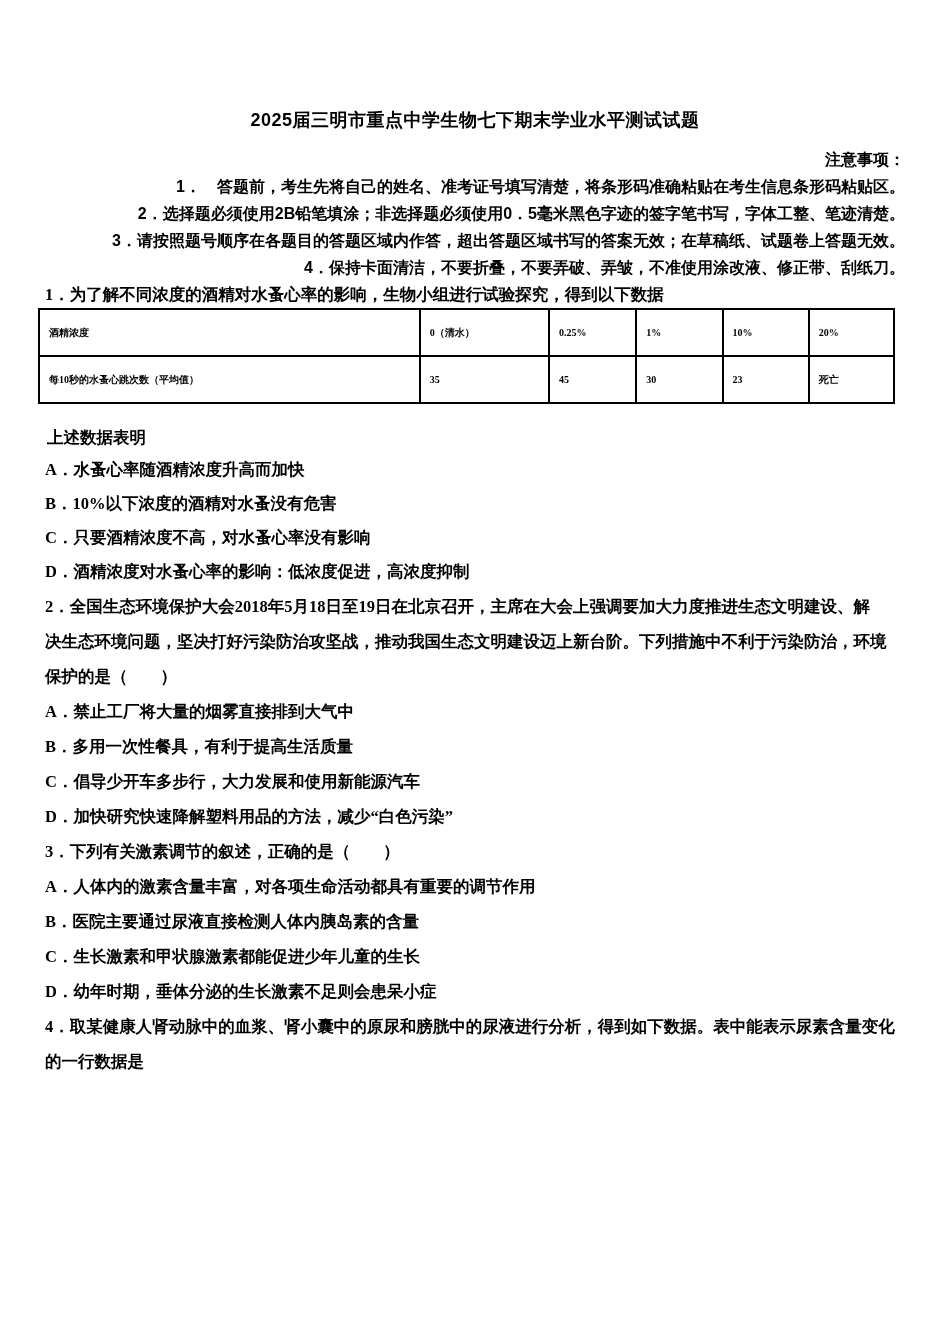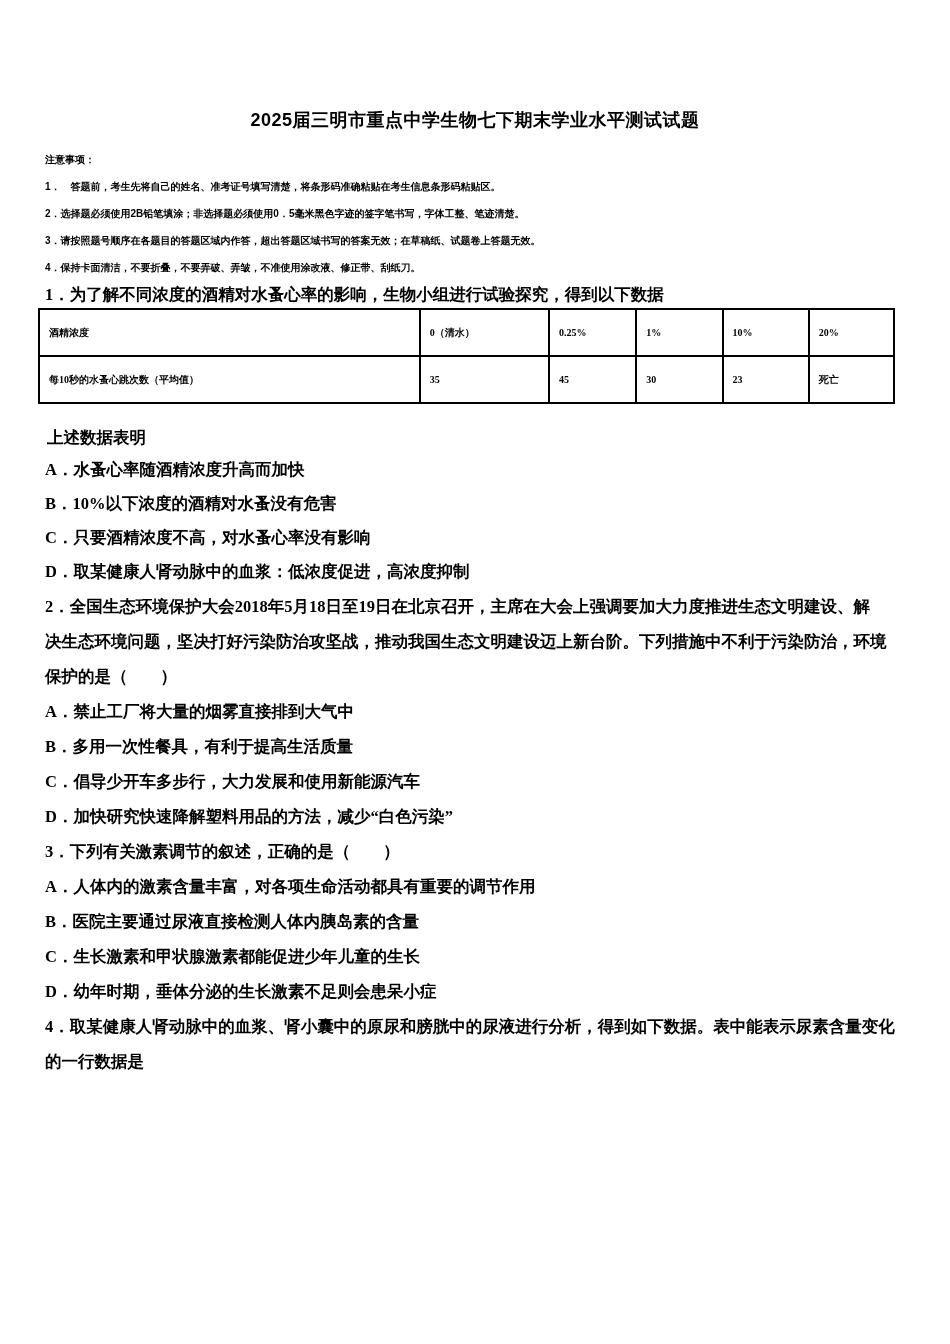--- a/index.html
+++ b/index.html
@@ -29,21 +29,22 @@
     font-family: "Liberation Sans", "DejaVu Sans", sans-serif;
     font-weight: bold;
     font-size: 18px;
     line-height: 28px;
     letter-spacing: 0.5px;
   }
   .notice {
     margin-top: 12px;
     font-family: "Liberation Sans", "DejaVu Sans", sans-serif;
     font-weight: bold;
-    font-size: 10px;
+    font-size: 16px;
+    text-align: right;
   }
   .notice-line {
     line-height: 27px;
     white-space: nowrap;
   }
   .q-area {
     font-weight: bold;
     font-size: 16.5px;
   }
   .q1-stem {
@@ -133,21 +134,21 @@
           <td>死亡</td>
         </tr>
       </tbody>
     </table>
 
     <div class="follow-line">上述数据表明</div>
 
     <div class="q-line">A．水蚤心率随酒精浓度升高而加快</div>
     <div class="q-line">B．10%以下浓度的酒精对水蚤没有危害</div>
     <div class="q-line">C．只要酒精浓度不高，对水蚤心率没有影响</div>
-    <div class="q-line">D．取某健康人肾动脉中的血浆：低浓度促进，高浓度抑制</div>
+    <div class="q-line">D．酒精浓度对水蚤心率的影响：低浓度促进，高浓度抑制</div>
 
     <div class="q-line-wide">2．全国生态环境保护大会2018年5月18日至19日在北京召开，主席在大会上强调要加大力度推进生态文明建设、解</div>
     <div class="q-line-wide">决生态环境问题，坚决打好污染防治攻坚战，推动我国生态文明建设迈上新台阶。下列措施中不利于污染防治，环境</div>
     <div class="q-line-wide">保护的是（　　）</div>
 
     <div class="q-line-wide">A．禁止工厂将大量的烟雾直接排到大气中</div>
     <div class="q-line-wide">B．多用一次性餐具，有利于提高生活质量</div>
     <div class="q-line-wide">C．倡导少开车多步行，大力发展和使用新能源汽车</div>
     <div class="q-line-wide">D．加快研究快速降解塑料用品的方法，减少“白色污染”</div>
 

